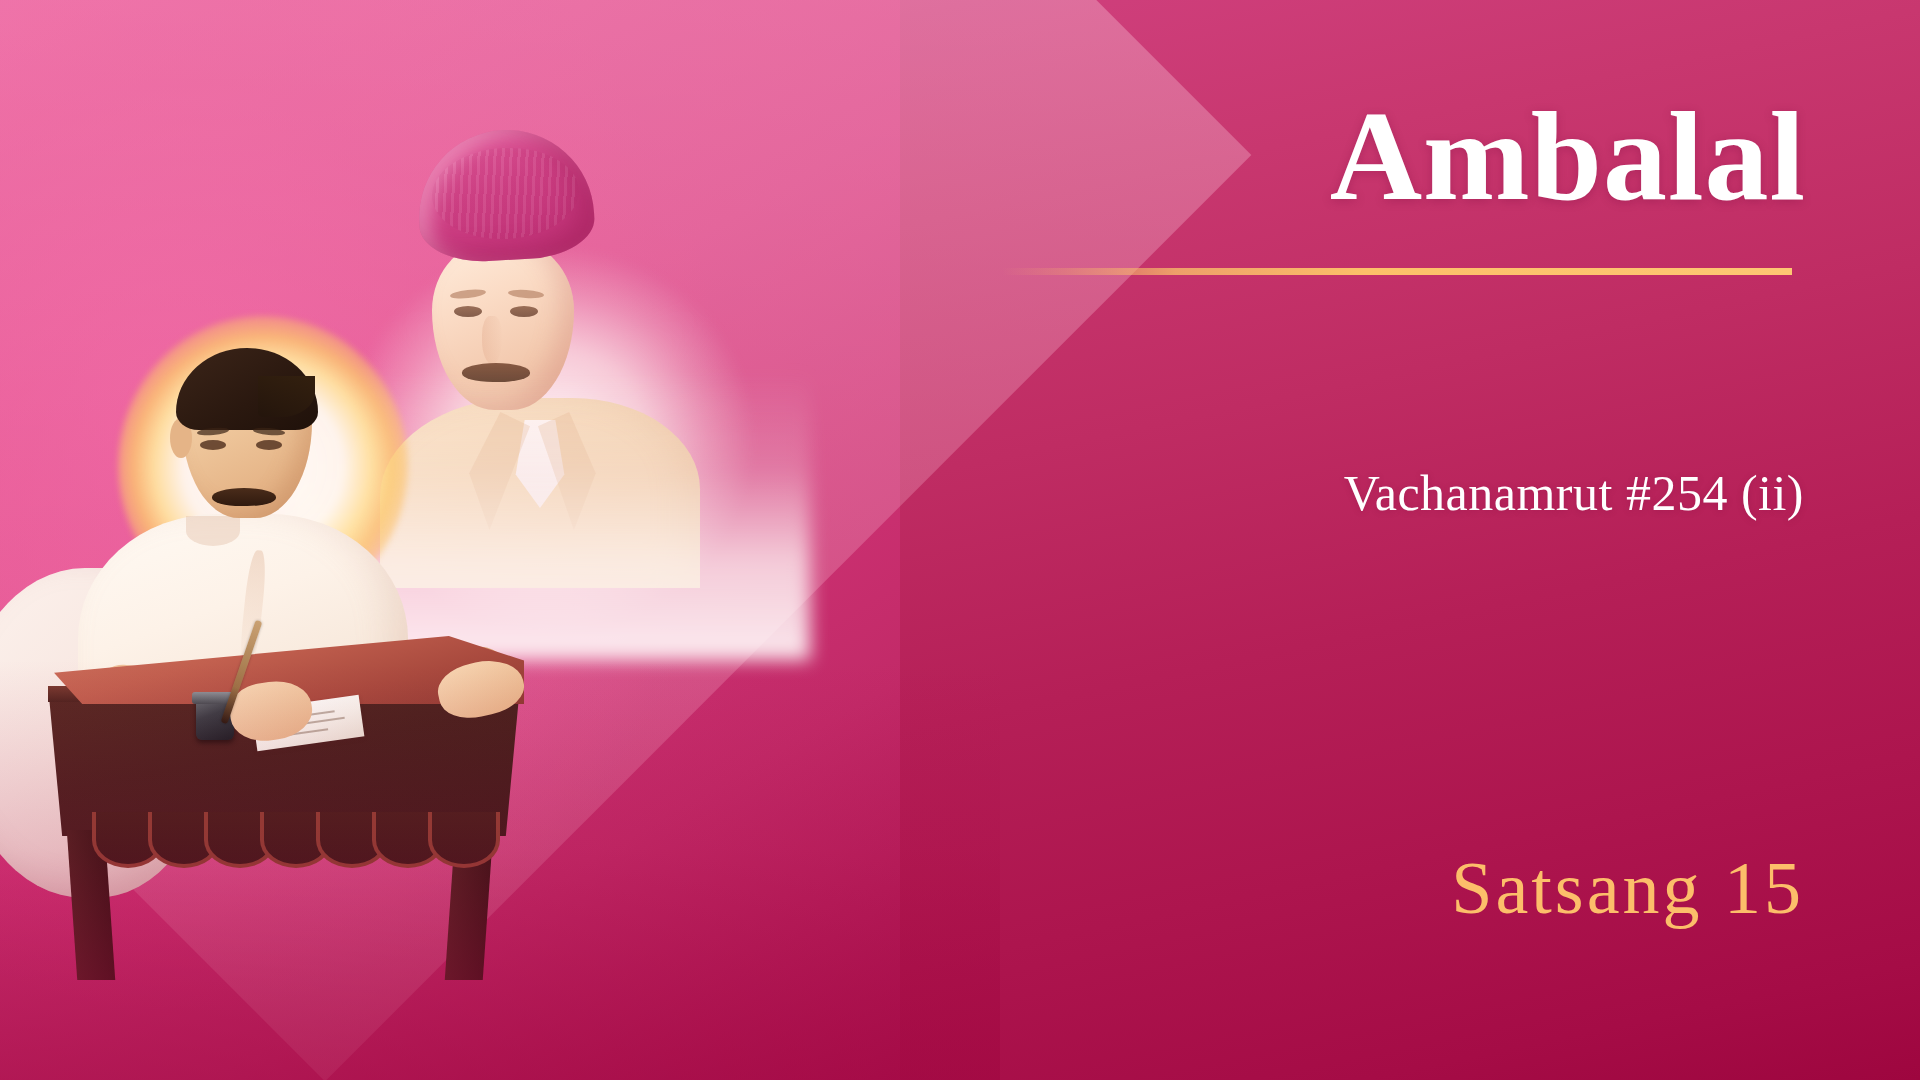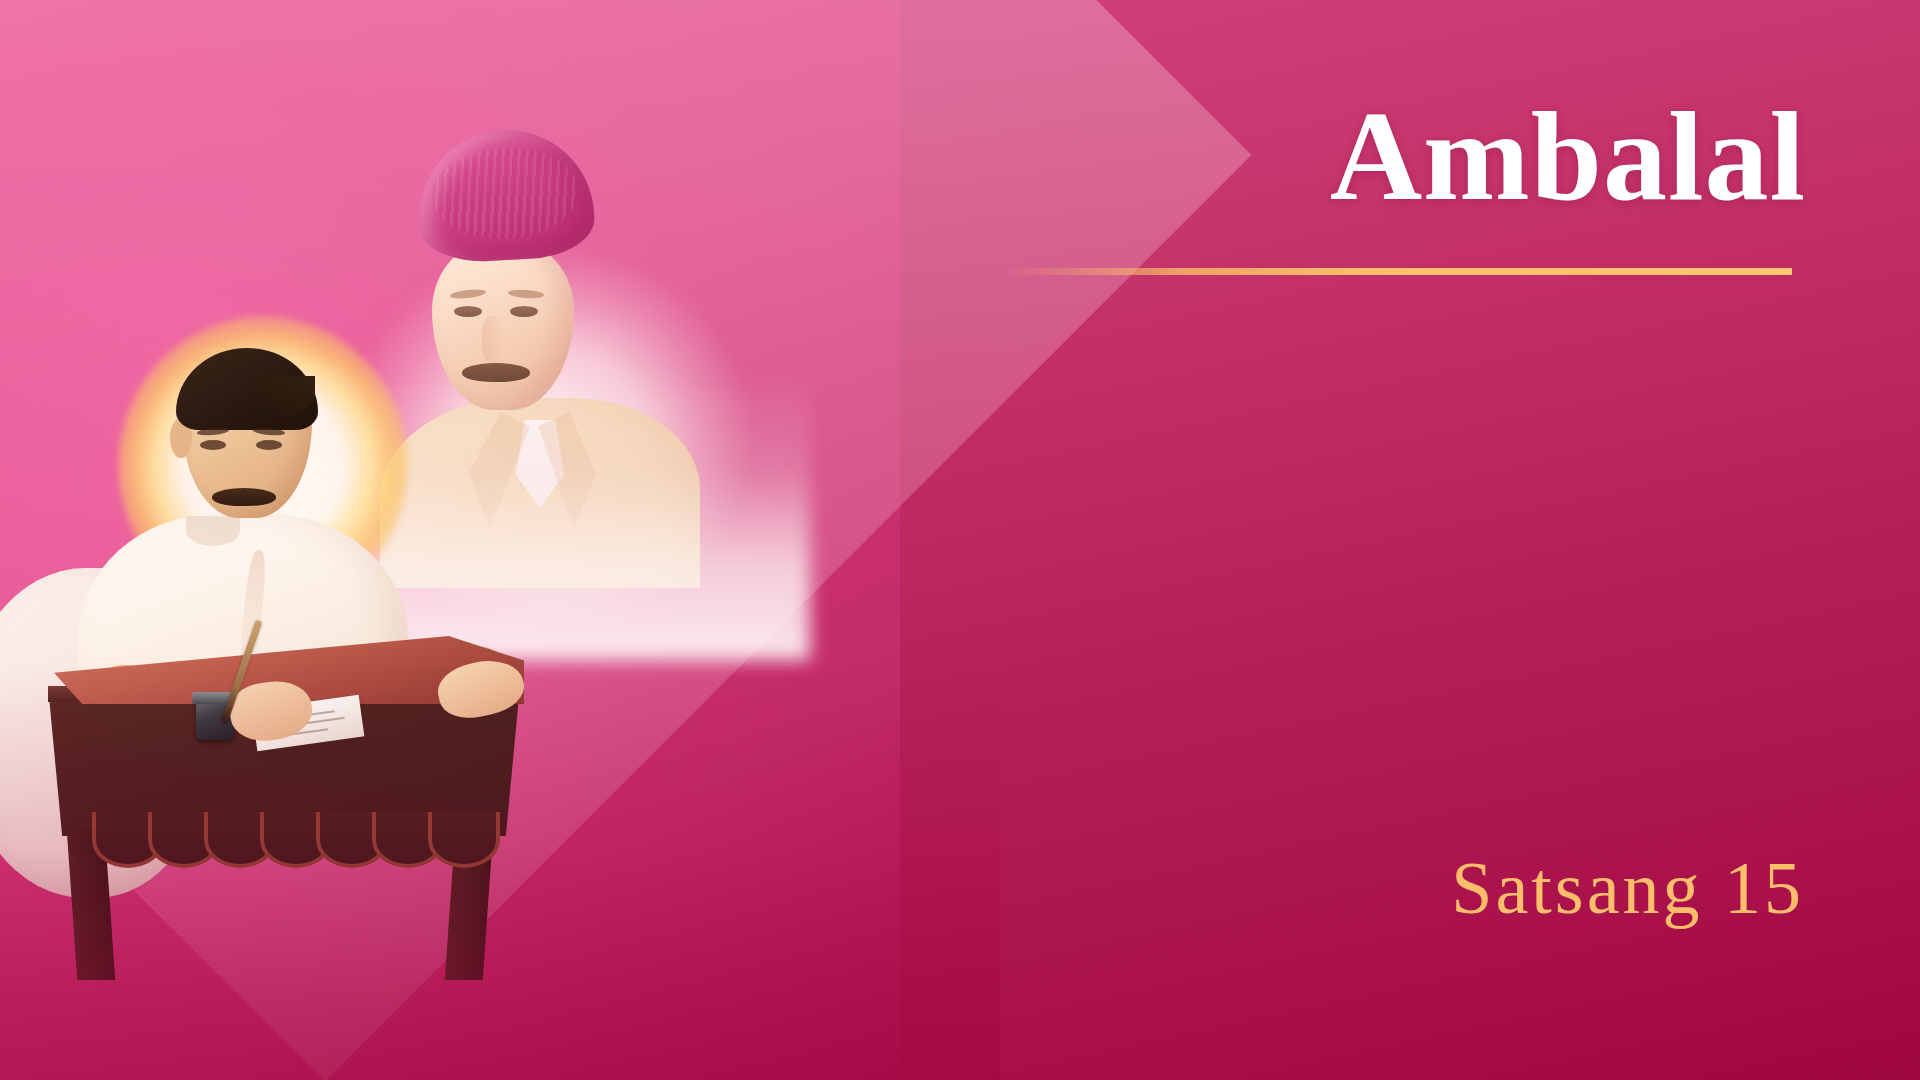--- a/index.html
+++ b/index.html
@@ -470,16 +470,17 @@
     <div class="hand-l"></div>
     <div class="pen"></div>
     <div class="hand-r"></div>
   </div>
 
   <div class="vignette-bottom"></div>
 
   <div class="text-block">
     <div class="title-main">Ambalal</div>
     <div class="title-rule"></div>
+    <div class="ref-line">Vachanamrut #254 (ii)</div>
     <div class="satsang-line">Satsang 15</div>
   </div>
 
 </div>
 
 </body></html>

